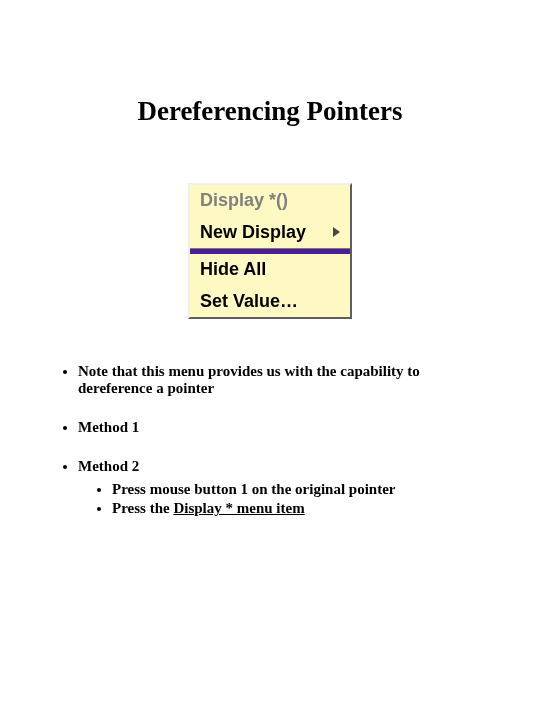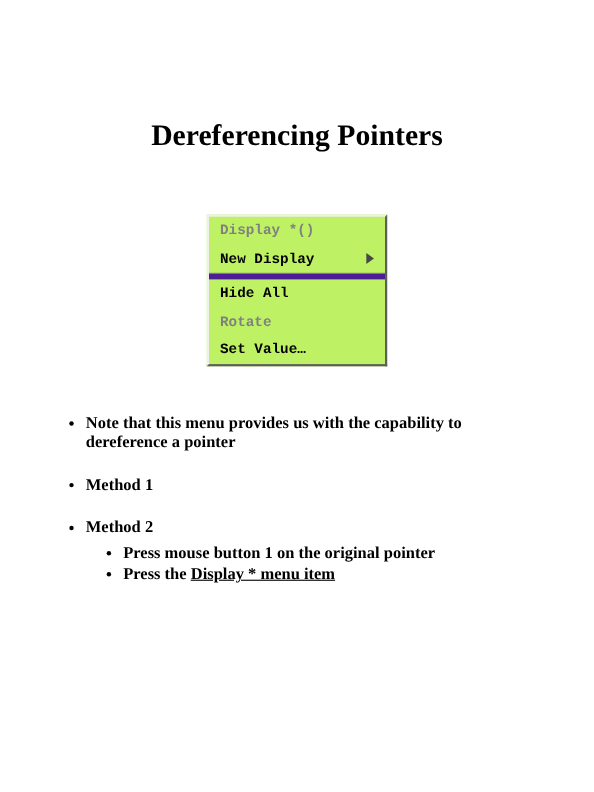--- a/index.html
+++ b/index.html
@@ -8,42 +8,42 @@
     width: 540px;
     height: 720px;
     background: #ffffff;
     font-family: "Times New Roman", Times, serif;
     color: #000;
   }
   .slide {
     box-sizing: border-box;
     width: 540px;
     height: 720px;
-    padding: 12px 40px;
+    padding: 0 40px;
     position: relative;
   }
   .title-wrap {
     text-align: center;
     padding-top: 96px;
   }
   .title {
     font-size: 27px;
     font-weight: bold;
     display: inline-block;
   }
   .menu-wrap {
     margin-top: 56px;
     display: flex;
     justify-content: center;
   }
   .menu {
     width: 160px;
-    font-family: Liberation Mono, monospace;
-    font-size: 13px;
-    background: #bef264;
+    font-family: Liberation Sans, sans-serif;
+    font-size: 18px;
+    background: #fef9c3;
     border-top: 2px solid #efefef;
     border-left: 2px solid #efefef;
     border-right: 2px solid #5e5e5e;
     border-bottom: 2px solid #5e5e5e;
   }
   .menu-segment {
     border-top: 5px solid #4c1d95;
     border-bottom: 1px solid #7a7a7a;
   }
   .menu-segment:first-child { border-top: none; }
@@ -125,23 +125,20 @@
         <div class="menu-item bold">
           <span>New Display</span>
           <span class="submenu-arrow"></span>
         </div>
       </div>
 
       <div class="menu-segment">
         <div class="menu-item normal">
           <span>Hide All</span>
         </div>
-        <div class="menu-item disabled">
-          <span>Rotate</span>
-        </div>
         <div class="menu-item bold">
           <span>Set Value…</span>
         </div>
       </div>
 
 
     </div>
   </div>
 
   <div class="notes">

